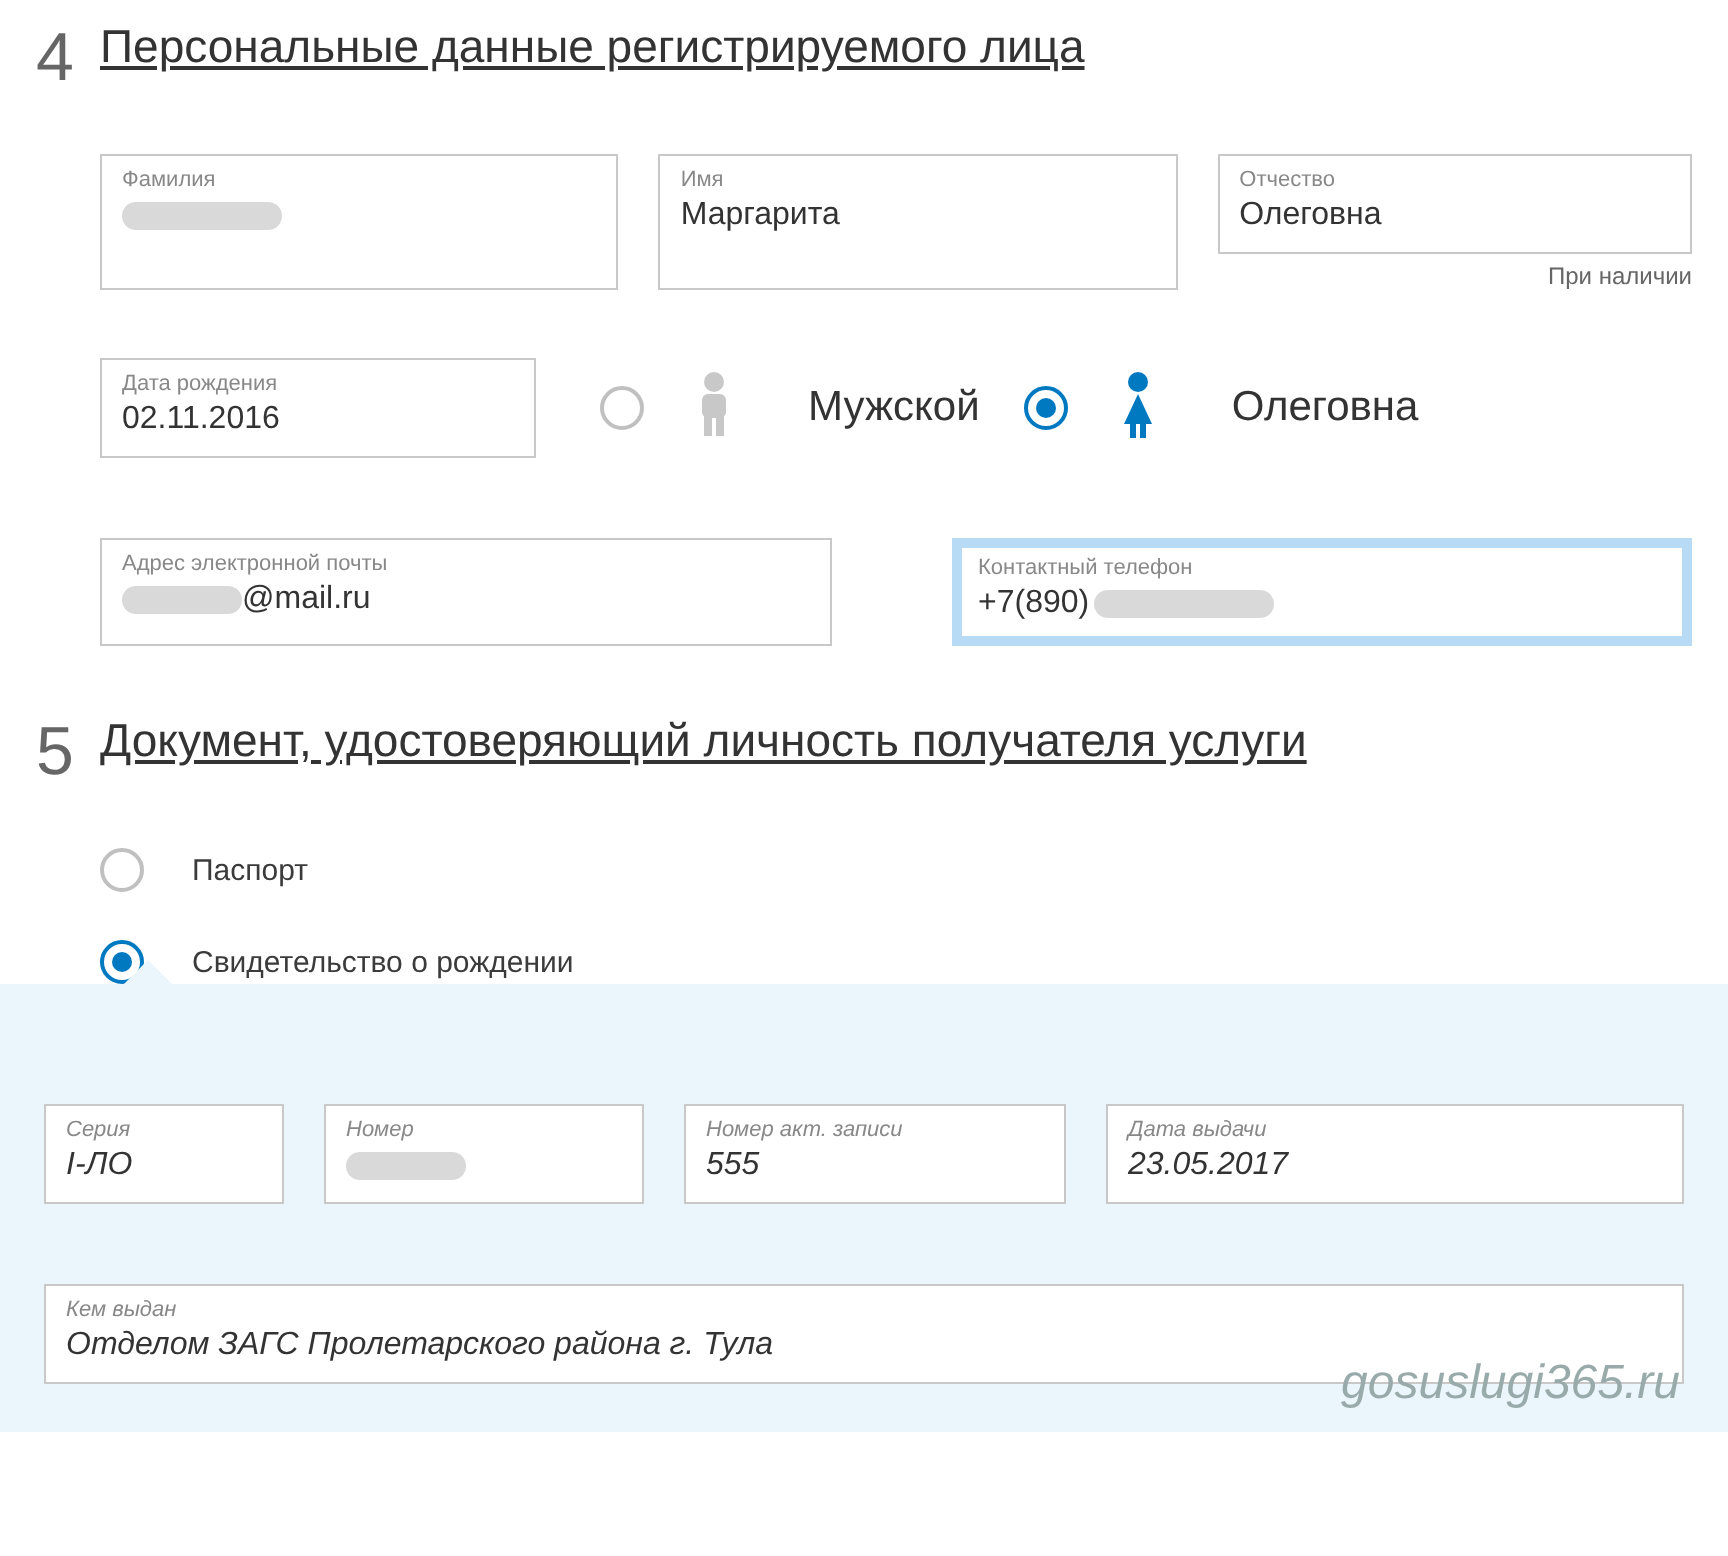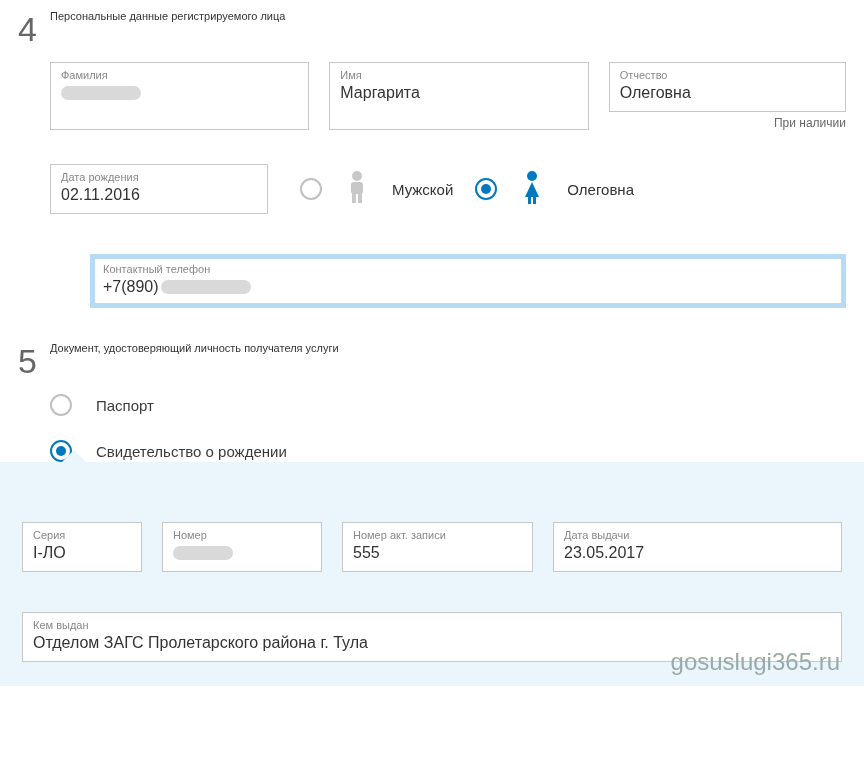--- a/index.html
+++ b/index.html
@@ -1,36 +1,36 @@
 <!DOCTYPE html>
 <html><head>
 <meta charset="utf-8">
 <style>
   * { box-sizing: border-box; margin: 0; padding: 0; }
   body { font-family: Arial, Helvetica, sans-serif; background: #fff; color: #3b3b3b; width: 864px; }
   .page { padding: 10px 18px 0 18px; }
   .section { display: flex; margin-bottom: 34px; }
   .step-num { font-size: 34px; font-weight: 300; color: #666; width: 32px; line-height: 1; padding-top: 2px; }
   .step-body { flex: 1; }
-  .step-title { font-size: 11px; color: #333; margin-bottom: 40px; }
+  .step-title { font-size: 23px; color: #333; margin-bottom: 40px; text-decoration: underline; }
   .row { display: flex; gap: 20px; }
   .field { border: 1px solid #c8c8c8; padding: 6px 10px 8px 10px; background: #fff; position: relative; }
   .field-label { font-size: 11px; color: #888; margin-bottom: 2px; }
   .field-value { font-size: 16px; color: #333; min-height: 20px; display: flex; align-items: center; }
   .field.highlight { border: 5px solid #b8dbf5; padding: 4px 8px 6px 8px; }
   .redacted { display: inline-block; height: 14px; background: #d9d9d9; border-radius: 7px; }
   .hint { font-size: 12px; color: #666; text-align: right; margin-top: 4px; }
   .gender-row { display: flex; align-items: center; gap: 22px; }
   .radio-empty { width: 22px; height: 22px; border: 2px solid #c0c0c0; border-radius: 50%; display: inline-block; }
   .radio-selected { width: 22px; height: 22px; border: 2px solid #0079c1; border-radius: 50%; display: inline-flex; align-items: center; justify-content: center; }
   .radio-selected::after { content: ""; width: 10px; height: 10px; background: #0079c1; border-radius: 50%; }
-  .gender-label { font-size: 15px; color: #333; margin-left: 0; }
+  .gender-label { font-size: 21px; color: #333; margin-left: 12px; }
   .person-icon { display: inline-block; }
   .radio-item { display: flex; align-items: center; gap: 24px; margin-bottom: 24px; cursor: pointer; }
-  .blue-panel { background: #eaf5fc; padding: 60px 22px 24px 22px; position: relative; margin-left: -18px; margin-right: -18px; }
+  .blue-panel { background: #eaf5fc; padding: 60px 22px 24px 22px; position: relative; margin-left: -18px; margin-right: -18px; font-style: italic; }
   .blue-panel::before {
     content: "";
     position: absolute; top: -12px; left: 60px;
     border-left: 14px solid transparent;
     border-right: 14px solid transparent;
     border-bottom: 14px solid #eaf5fc;
   }
   .doc-row1 { display: flex; gap: 20px; margin-bottom: 40px; }
   .watermark { position: absolute; right: 24px; bottom: 10px; font-size: 24px; color: #9aa; }
 </style>
@@ -92,20 +92,27 @@
               <rect x="14" y="27" width="3" height="8" fill="#0079c1"></rect>
             </svg>
           </span>
           <span class="gender-label">Олеговна</span>
         </div>
       </div>
 
       <div style="height:40px"></div>
 
       <div class="row">
+        <div class="field" style="flex:1">
+          <div class="field-label">Адрес электронной почты</div>
+          <div class="field-value">
+            <span class="redacted" style="width:60px"></span>
+            <span>@mail.ru</span>
+          </div>
+        </div>
         <div style="width:20px"></div>
         <div class="field highlight" style="flex:1">
           <div class="field-label">Контактный телефон</div>
           <div class="field-value">
             <span>+7(890)</span>
             <span class="redacted" style="width:90px;margin-left:2px"></span>
           </div>
         </div>
       </div>
 

